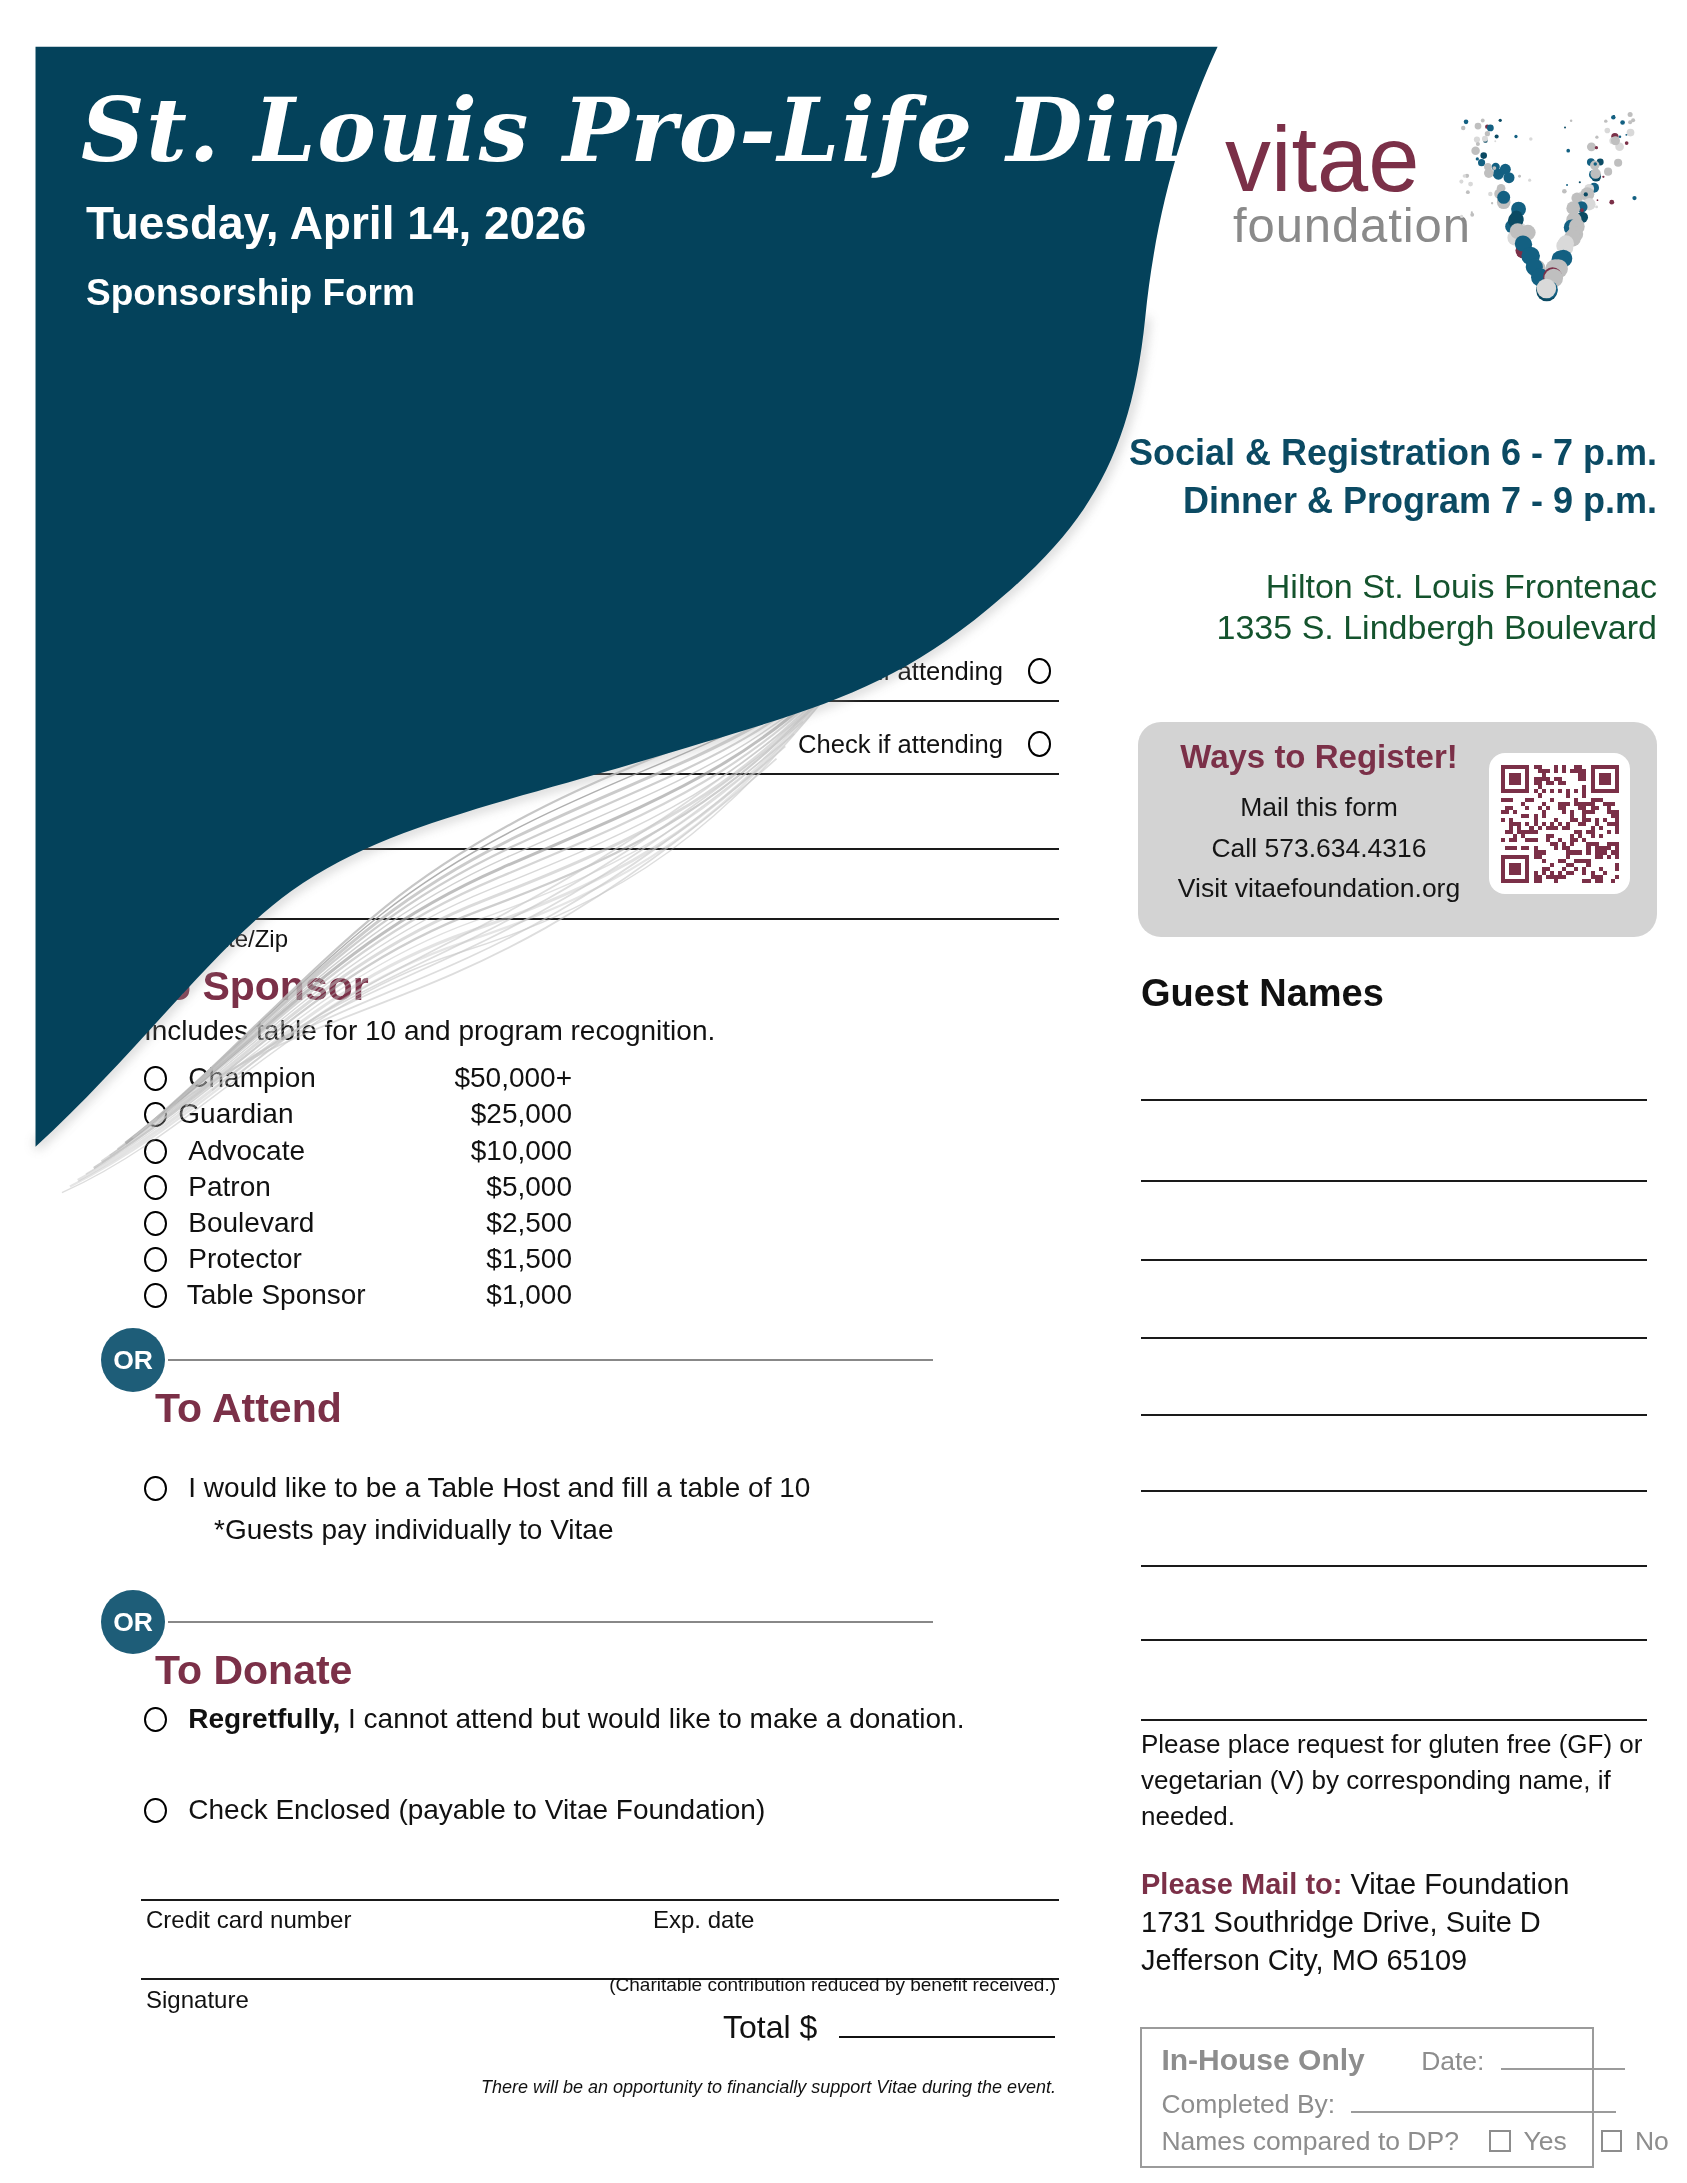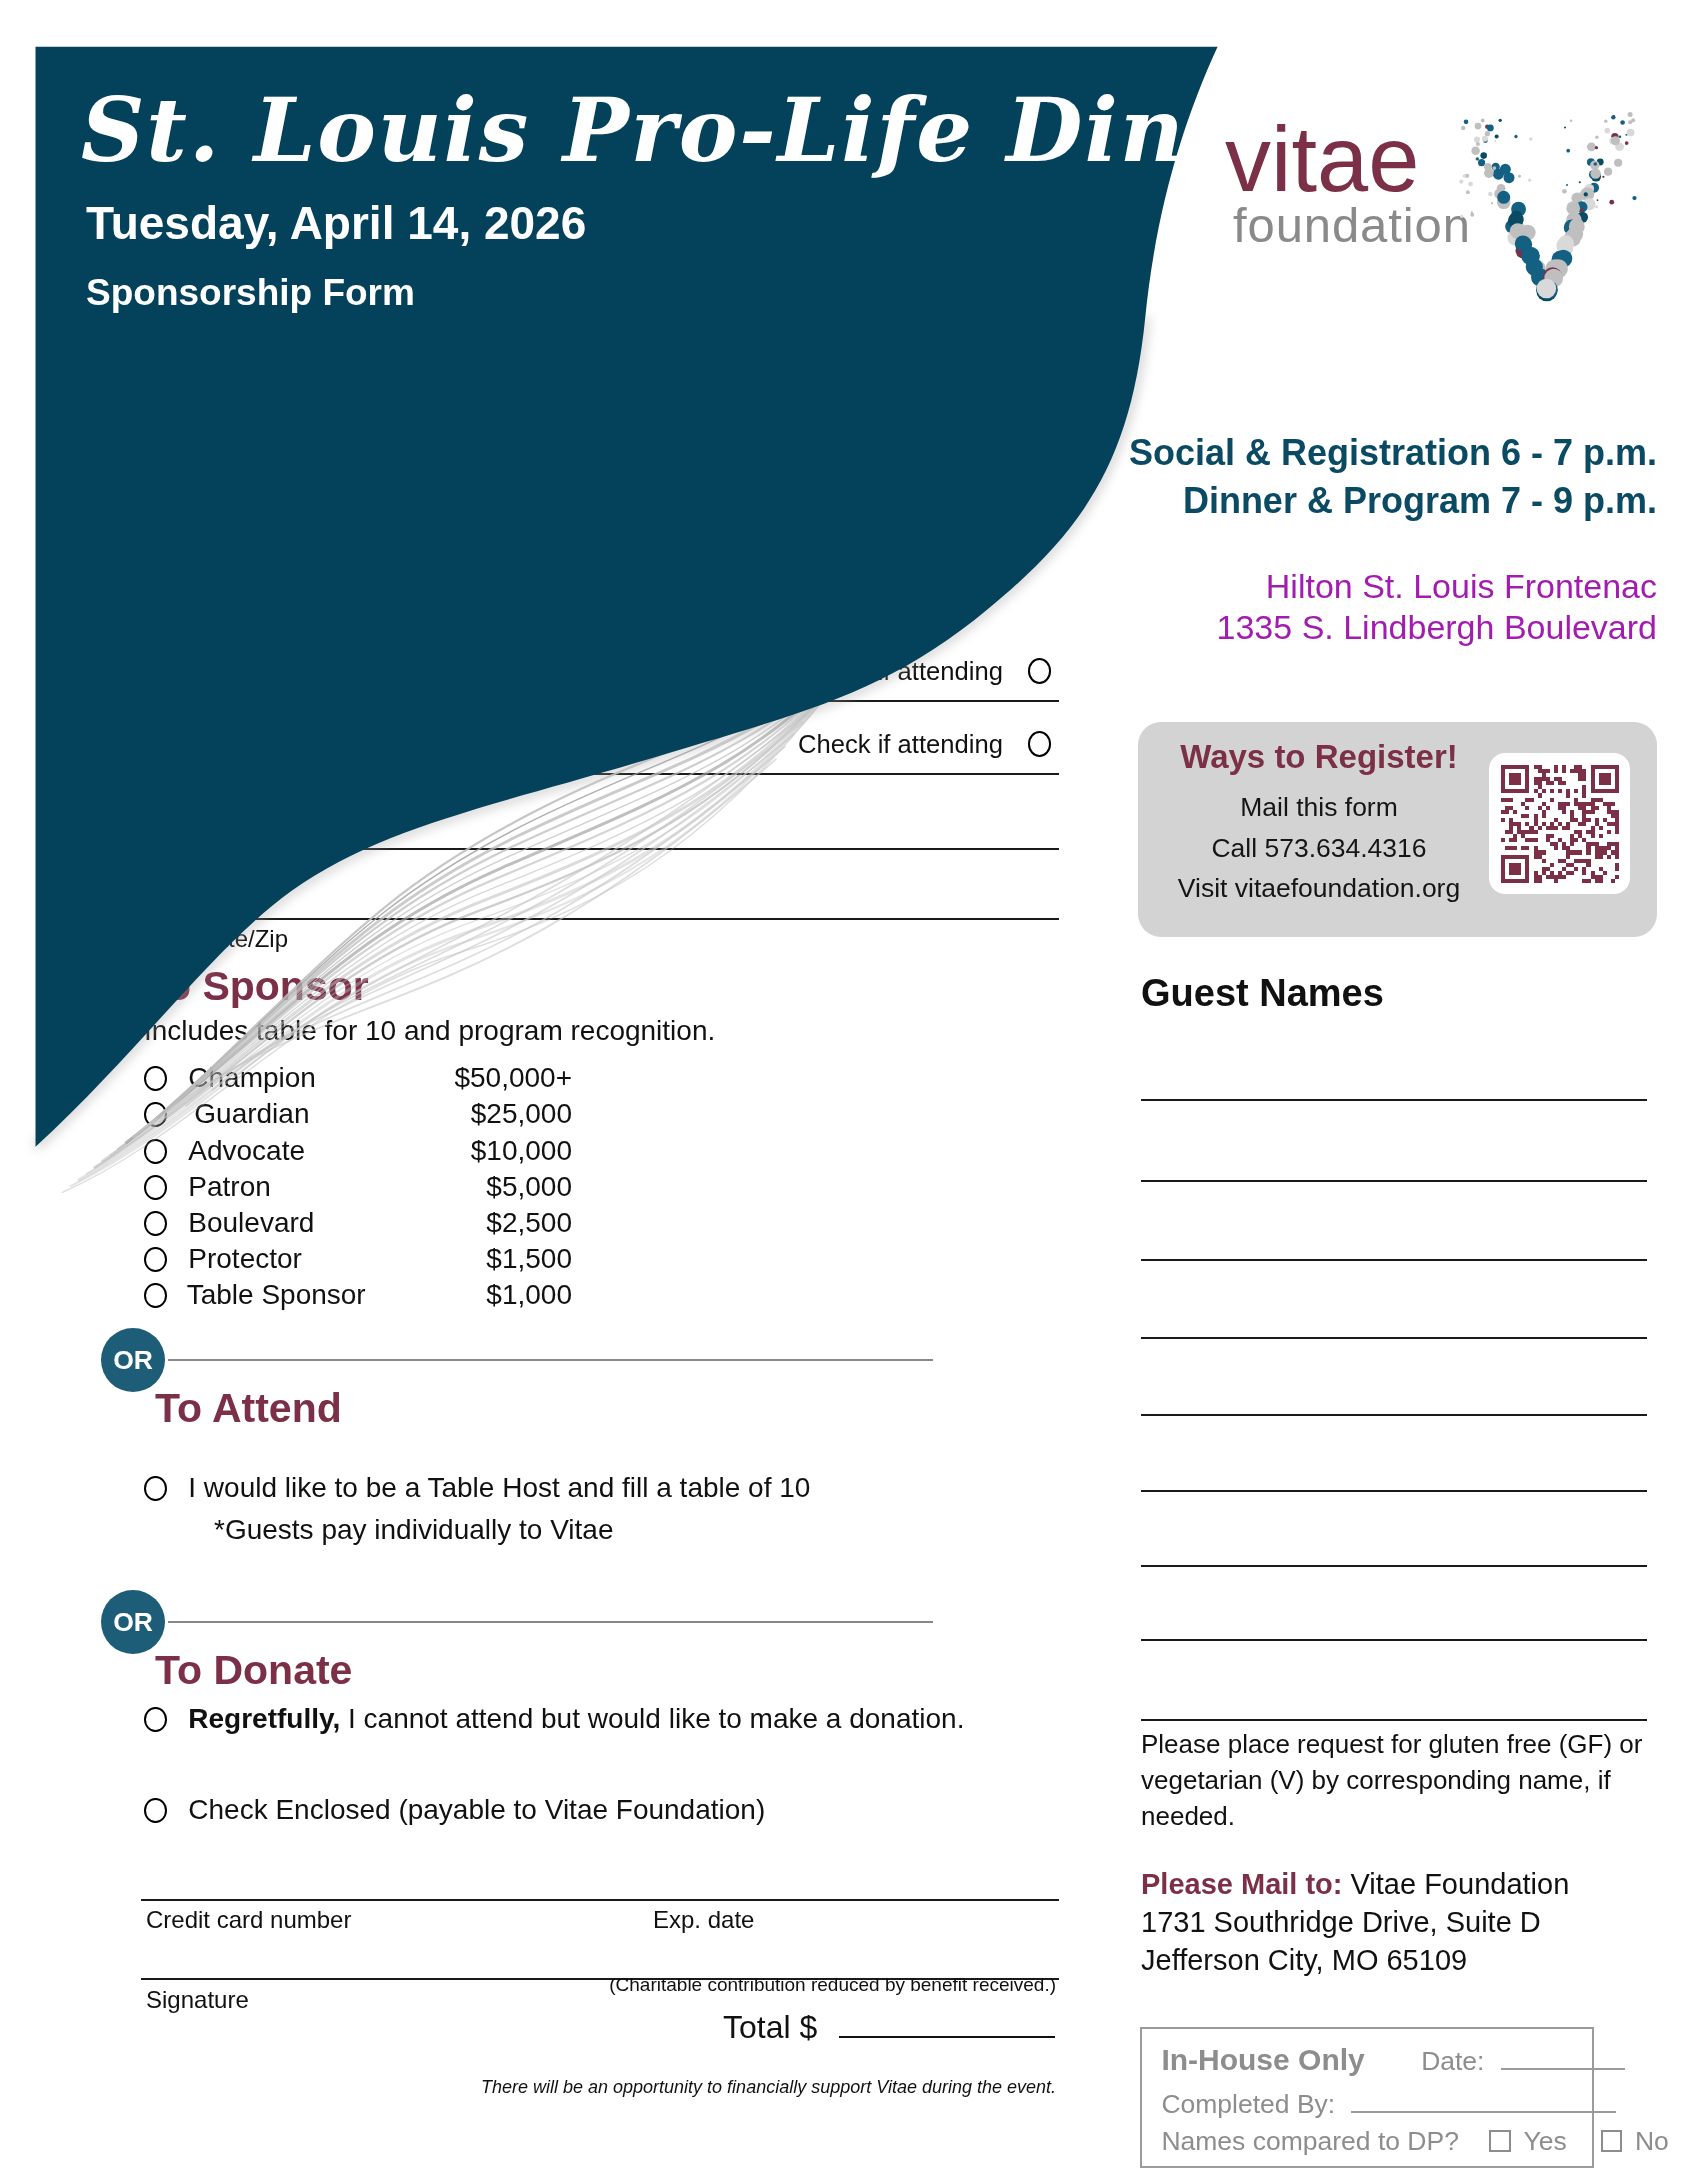--- a/index.html
+++ b/index.html
@@ -10,21 +10,21 @@
   #header-svg{position:absolute;left:0;top:0;z-index:1;}
   .hdr-title{z-index:2;color:#ffffff;font-family:"DejaVu Serif",serif;font-style:italic;font-weight:bold;
              font-size:88px;letter-spacing:1.8px;white-space:nowrap;}
   .hdr-date{z-index:2;color:#ffffff;font-weight:bold;font-size:46px;white-space:nowrap;}
   .hdr-form{z-index:2;color:#ffffff;font-weight:bold;font-size:37px;white-space:nowrap;}
   
   .logo-word{z-index:2;color:#7b3048;font-size:92px;font-weight:400;letter-spacing:0px;line-height:1;}
   .logo-sub{z-index:2;color:#8a8a8a;font-size:49px;font-weight:400;letter-spacing:0.9px;line-height:1;}
   
   .times{right:31px;width:582px;text-align:right;color:#0b4a63;font-weight:bold;font-size:36px;line-height:48px;}
-  .venue{right:31px;width:582px;text-align:right;color:#a21caf;font-size:34px;line-height:41px;}
+  .venue{right:31px;width:582px;text-align:right;color:#14532d;font-size:34px;line-height:41px;}
   .ways-box{left:1138px;top:722px;width:519px;height:215px;background:#d3d3d3;border-radius:23px;}
   .ways-title{left:1147px;top:738px;width:344px;text-align:center;color:#7b3048;font-weight:bold;font-size:33px;}
   .ways-line{left:1147px;width:344px;text-align:center;color:#151515;font-size:26.5px;}
   .qr-wrap{left:1489px;top:753px;width:141px;height:141px;background:#ffffff;border-radius:16px;}
   .qr-wrap svg{position:absolute;left:11.5px;top:11.5px;}
   
   .rule{position:absolute;border-top:2.6px solid #1a1a1a;height:0;}
   .lbl{position:absolute;font-size:24px;color:#111;}
   .attend-check{position:absolute;left:141px;width:910px;text-align:right;font-size:25.6px;color:#111;white-space:nowrap;}
   .circle{display:inline-block;width:19.4px;height:22px;border:2.2px solid #000;border-radius:50%;
@@ -665,21 +665,21 @@
   <div class="sect-head" style="left:144px;top:963px;">To Sponsor</div>
   <div class="abs body-32" style="left:144px;top:1015px;">Includes table for 10 and program recognition.</div>
 
   <div class="sponsor-row" style="top:1062px;">
     <span class="radio"></span>
     <span style="margin-left:14px;">Champion</span>
     <span class="amt">$50,000+</span>
   </div>
   <div class="sponsor-row" style="top:1098px;">
     <span class="radio"></span>
-    <span style="margin-left:20px;">Guardian</span>
+    <span style="margin-left:4px;">Guardian</span>
     <span class="amt">$25,000</span>
   </div>
   <div class="sponsor-row" style="top:1135px;">
     <span class="radio"></span>
     <span style="margin-left:14px;">Advocate</span>
     <span class="amt">$10,000</span>
   </div>
   <div class="sponsor-row" style="top:1171px;">
     <span class="radio"></span>
     <span style="margin-left:14px;">Patron</span>

